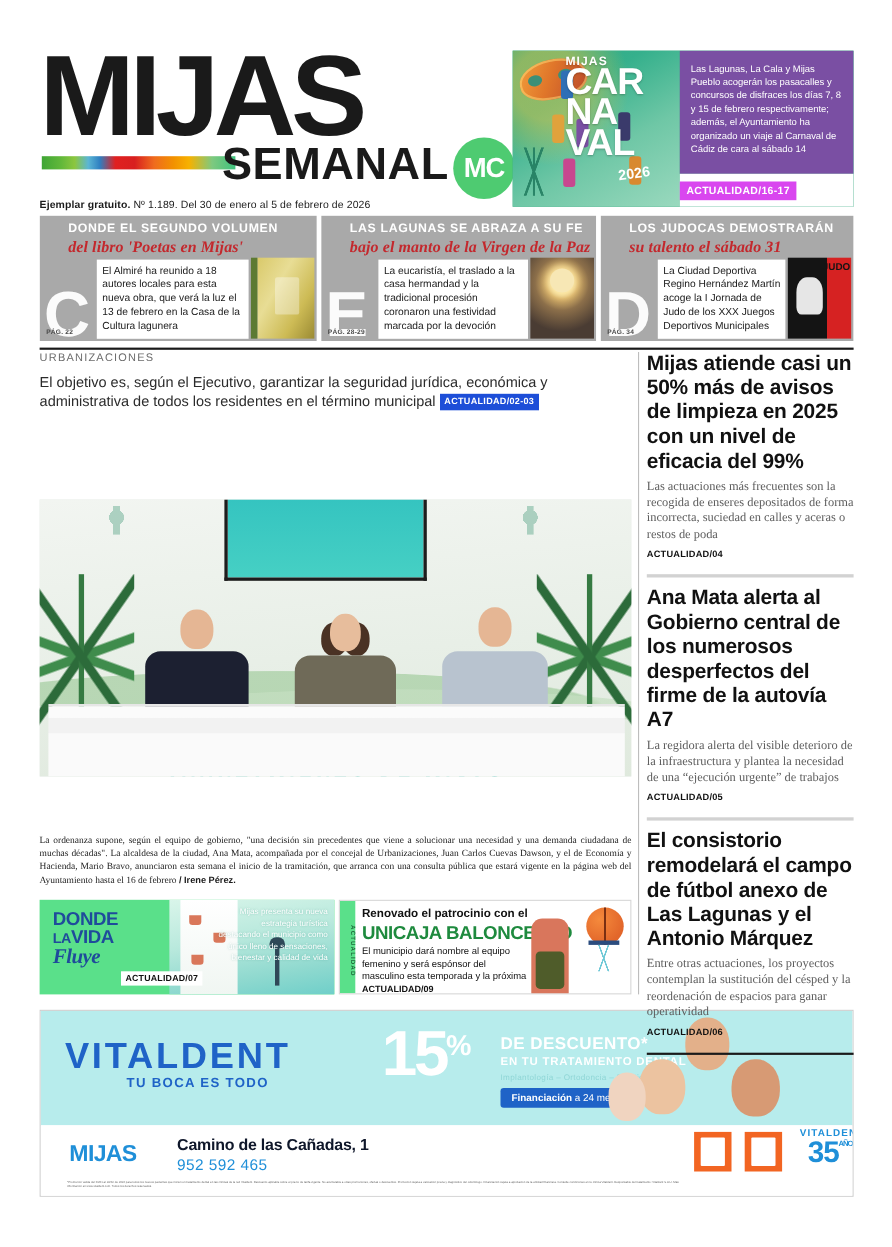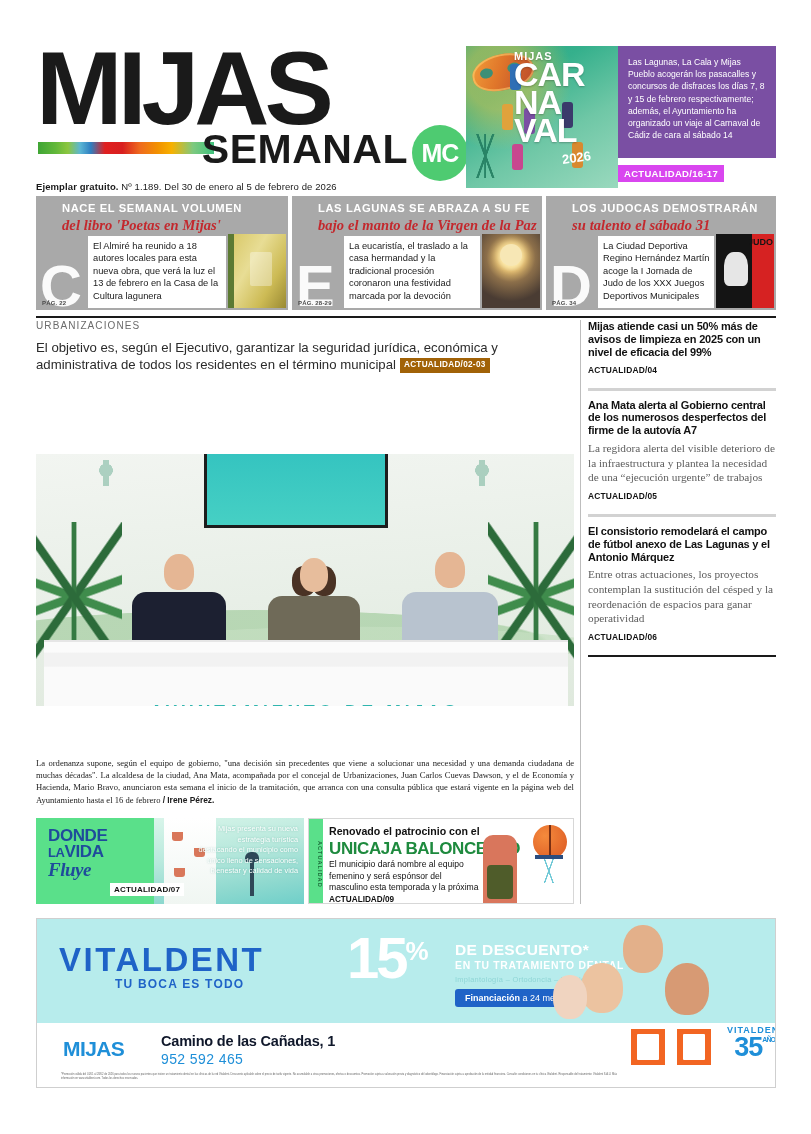--- a/index.html
+++ b/index.html
@@ -180,21 +180,21 @@
   .rule-top { position:absolute; left:36px; top:316px; width:740px; height:2px; background:#1a1a1a; }
   .main { position:absolute; left:36px; top:320px; width:538px; }
   .kicker { font-size:10px; color:#6b6b6b; letter-spacing:1.1px; margin-bottom:5px; }
   .headline {
     font-size:31.5px; font-weight:bold; line-height:1.1; letter-spacing:-0.6px; color:#111;
   }
   .standfirst {
     margin-top:8px; font-size:13.2px; line-height:1.32; color:#2b2b2b;
   }
   .sec-tag {
-    display:inline-block; background:#a16207; color:#fff;
+    display:inline-block; background:#1d4ed8; color:#fff;
     font-size:8.2px; font-weight:bold; letter-spacing:0.3px;
     padding:2px 4px; vertical-align:2px; margin-left:4px;
   }
 
   
   .photo {
     position:absolute; left:36px; top:454px; width:538px; height:252px;
     overflow:hidden; background:#e9eee9;
   }
   .ph-wall {
@@ -388,21 +388,21 @@
   }
   .vt-35 .nm { color:#1f8fd8; font-size:9px; font-weight:bold; letter-spacing:1px; }
   .vt-35 .nb { color:#1f8fd8; font-size:27px; font-weight:bold; line-height:0.95; letter-spacing:-1px; }
   .vt-35 .ny { color:#1f8fd8; font-size:7px; font-weight:bold; vertical-align:14px; }
 
   
   .sidebar { position:absolute; left:588px; top:320px; width:188px; }
   .sb-div { position:absolute; left:580px; top:320px; width:1px; height:584px; background:#bdbdbd; }
   .sb-item { margin-bottom:11px; }
   .sb-head {
-    font-size:11px; font-weight:bold; line-height:1.17; color:#111; letter-spacing:-0.2px;
+    font-size:19px; font-weight:bold; line-height:1.17; color:#111; letter-spacing:-0.2px;
   }
   .sb-body {
     margin-top:4px; font-family:"Liberation Serif", serif;
     font-size:11.3px; line-height:1.29; color:#5d5d5d;
   }
   .sb-tag {
     display:inline-block; margin-top:3px;
     font-size:8.4px; font-weight:bold; color:#111; letter-spacing:0.2px;
   }
   .sb-rule { height:3px; background:#d2d2d2; margin:9px 0 8px 0; }
@@ -450,21 +450,21 @@
       <span>ACTUALIDAD/16-17</span>
     </div>
   </div>
 
   <div class="teasers">
 
     <div class="teaser t1">
       <div class="t-grey"></div>
       <div class="t-letter">C</div>
       <div class="t-pag">PÁG. 22</div>
-      <div class="t-head">NACE EL SEMANAL VOLUMEN</div>
+      <div class="t-head">DONDE EL SEGUNDO VOLUMEN</div>
       <div class="t-head2">del libro 'Poetas en Mijas'</div>
       <div class="t-body">El Almiré ha reunido a 18 autores locales para esta nueva obra, que verá la luz el 13 de febrero en la Casa de la Cultura lagunera</div>
       <div class="t-thumb">
           <div class="thumb-book"></div>
         </div>
     </div>
 
     <div class="teaser t2">
       <div class="t-grey"></div>
       <div class="t-letter">E</div>
@@ -605,20 +605,21 @@
       <div class="nm">VITALDENT</div>
       <div class="nb"><span>35</span><span class="ny">AÑOS</span></div>
     </div>
   </div>
 
   <div class="sb-div"></div>
   <div class="sidebar">
 
     <div class="sb-item">
       <div class="sb-head">Mijas atiende casi un 50% más de avisos de limpieza en 2025 con un nivel de eficacia del 99%</div>
+      <div class="sb-body">Las actuaciones más frecuentes son la recogida de enseres depositados de forma incorrecta, suciedad en calles y aceras o restos de poda</div>
       <div class="sb-tag">ACTUALIDAD/04</div>
     </div>
     <div class="sb-rule"></div>
 
     <div class="sb-item">
       <div class="sb-head">Ana Mata alerta al Gobierno central de los numerosos desperfectos del firme de la autovía A7</div>
       <div class="sb-body">La regidora alerta del visible deterioro de la infraestructura y plantea la necesidad de una “ejecución urgente” de trabajos</div>
       <div class="sb-tag">ACTUALIDAD/05</div>
     </div>
     <div class="sb-rule"></div>

